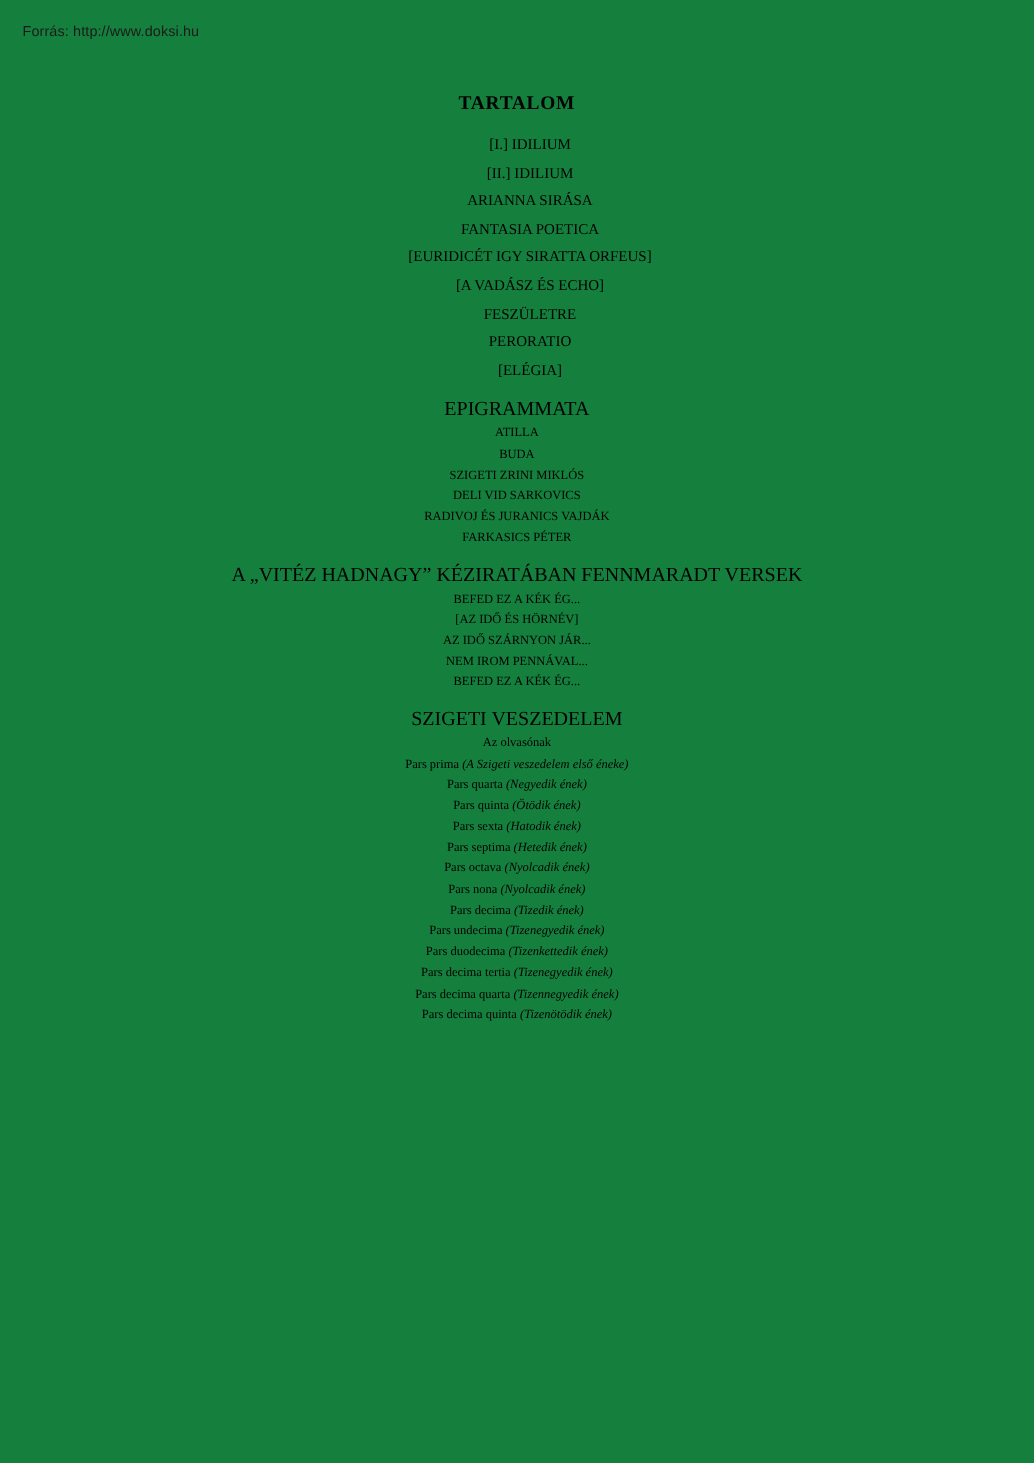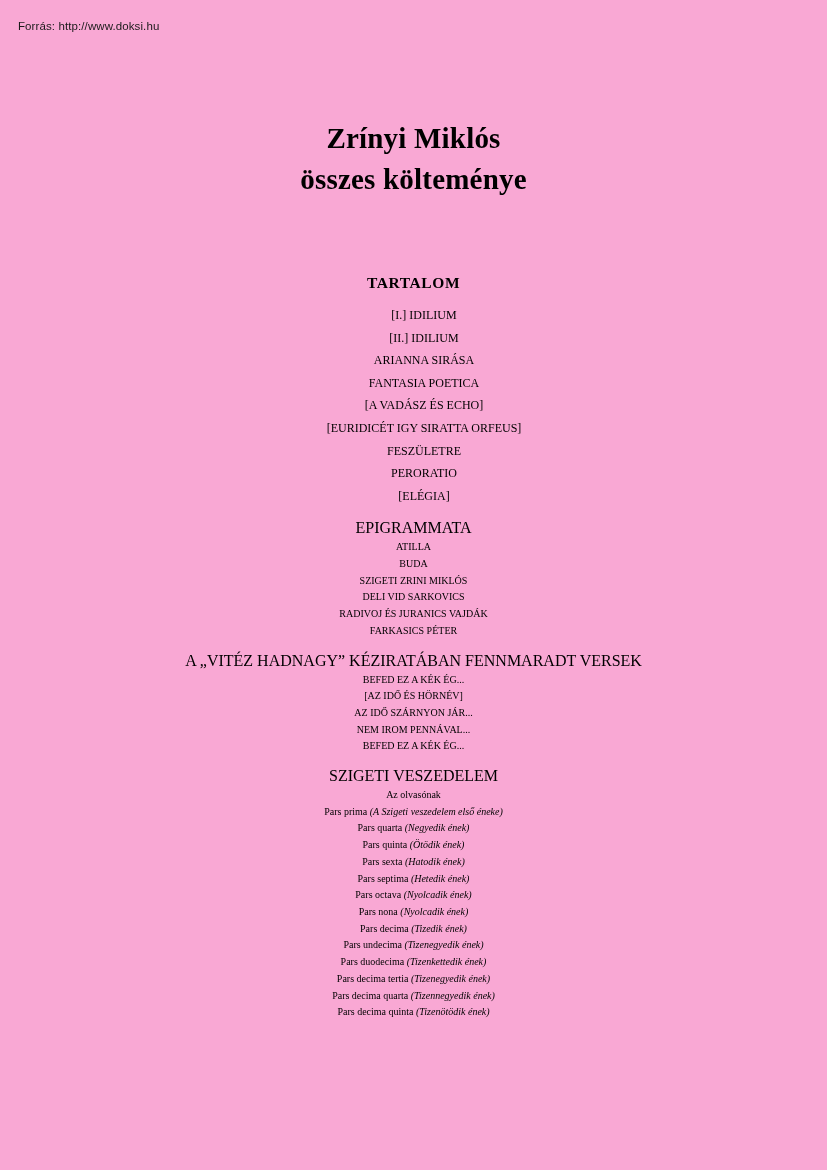--- a/index.html
+++ b/index.html
@@ -8,21 +8,21 @@
     background: #ffffff;
   }
   body {
     font-family: "Liberation Serif", "DejaVu Serif", serif;
     color: #000000;
   }
   .page {
     position: relative;
     width: 827px;
     height: 1170px;
-    background: #f9a8d4;
+    background: #15803d;
     overflow: hidden;
   }
 
   
   .source-line {
     position: absolute;
     left: 18px;
     top: 19px;
     font-family: "Liberation Sans", "DejaVu Sans", sans-serif;
     font-size: 11.5px;
@@ -94,34 +94,30 @@
 </style>
 </head>
 <body>
 
 <div class="page">
 
   <div class="source-line">Forrás: http://www.doksi.hu</div>
 
   <div class="content">
 
-    <h1 class="doc-title">
-      <span class="title-line">Zrínyi Miklós</span>
-      <span class="title-line">összes költeménye</span>
-    </h1>
 
     <h2 class="toc-heading">TARTALOM</h2>
 
     <div class="toc-group-major">
         <div class="toc-entry">[I.] IDILIUM</div>
         <div class="toc-entry">[II.] IDILIUM</div>
         <div class="toc-entry">ARIANNA SIRÁSA</div>
         <div class="toc-entry">FANTASIA POETICA</div>
+        <div class="toc-entry">[EURIDICÉT IGY SIRATTA ORFEUS]</div>
         <div class="toc-entry">[A VADÁSZ ÉS ECHO]</div>
-        <div class="toc-entry">[EURIDICÉT IGY SIRATTA ORFEUS]</div>
         <div class="toc-entry">FESZÜLETRE</div>
         <div class="toc-entry">PERORATIO</div>
         <div class="toc-entry">[ELÉGIA]</div>
       </div>
 
     <div>
         <div class="toc-section-head">EPIGRAMMATA</div>
         <div class="toc-group-minor">
           <div class="toc-entry"><span>ATILLA</span></div>
           <div class="toc-entry"><span>BUDA</span></div>

